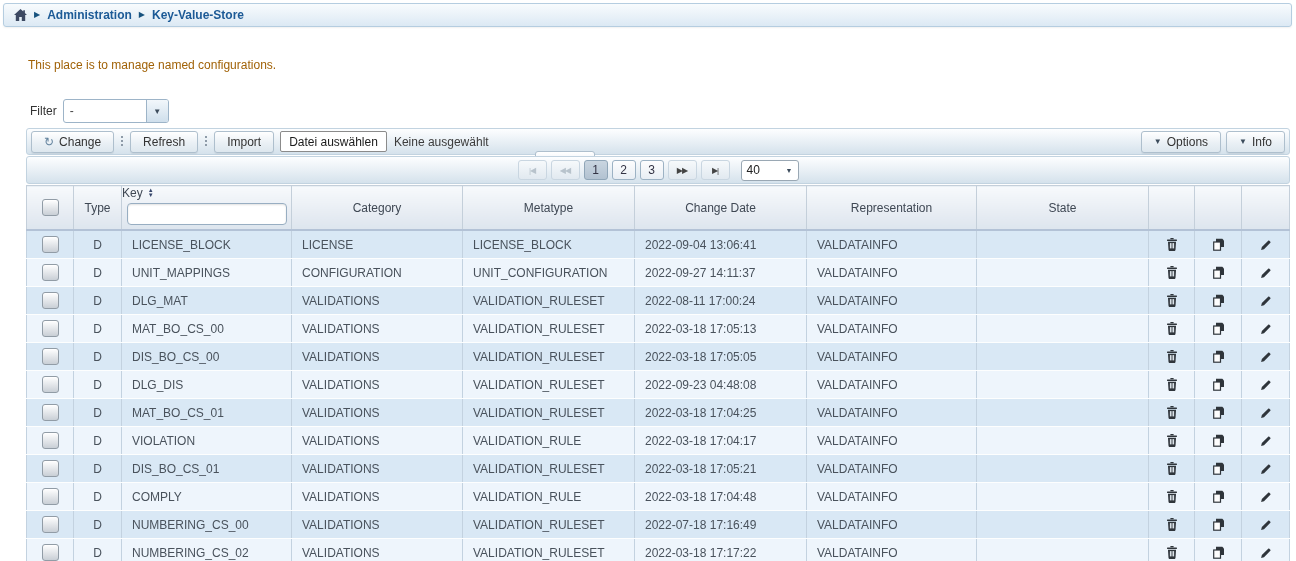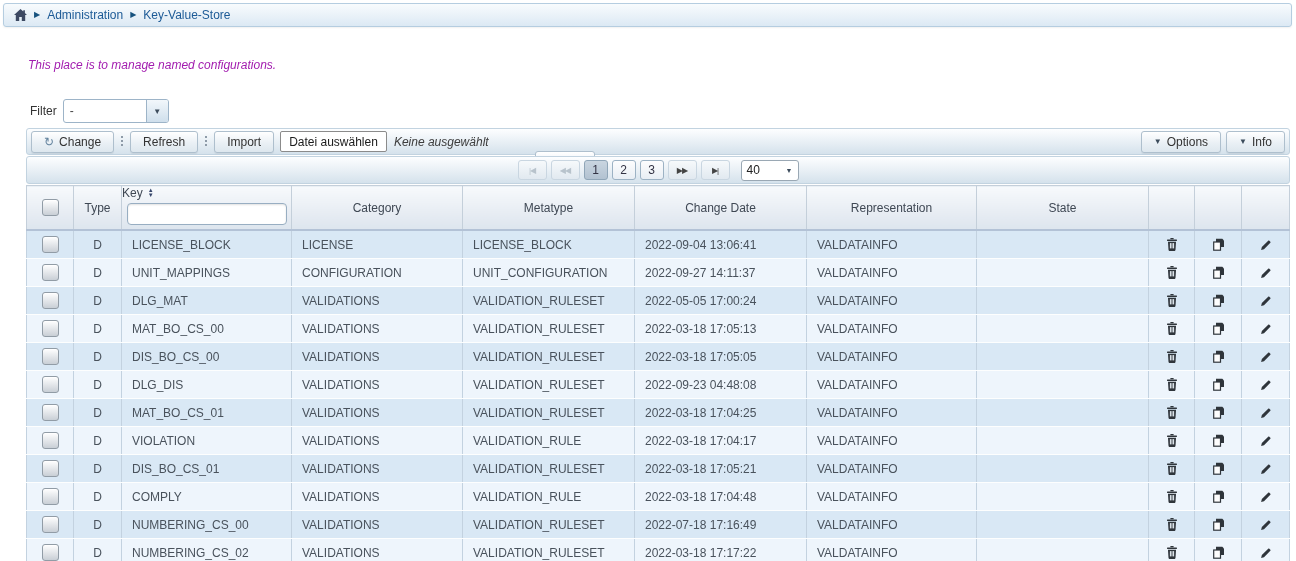--- a/index.html
+++ b/index.html
@@ -2,24 +2,24 @@
 <html><head>
 <meta charset="utf-8">
 <style>
   html,body{margin:0;padding:0;width:1296px;height:561px;overflow:hidden;background:#fff;
     font-family:"Liberation Sans",sans-serif;font-size:12px;color:#333;}
   .abs{position:absolute;}
   
   .crumbbar{top:3px;left:3px;right:4px;height:22px;display:flex;align-items:center;gap:7px;
     padding-left:9px;background:linear-gradient(#f8fbfd,#dce9f4);
     border:1px solid #b5cde0;border-radius:3px;box-shadow:0 1px 2px rgba(0,0,0,.06);}
-  .crumb{font-weight:normal;color:#1c5a96;cursor:pointer;}
+  .crumb{font-weight:bold;color:#1c5a96;cursor:pointer;}
   .crumb-sep{font-size:8px;color:#17527e;transform:translateY(-1px);}
   
-  .desc{top:58px;left:28px;color:#a21caf;font-style:italic;}
+  .desc{top:58px;left:28px;color:#a16207;}
   
   .filterrow{top:99px;left:30px;display:flex;align-items:center;gap:6px;}
   .filter-select{display:flex;width:104px;height:22px;border:1px solid #9db4c8;border-radius:3px;
     overflow:hidden;background:#fff;cursor:pointer;}
   .filter-select .val{flex:1;display:flex;align-items:center;padding-left:6px;color:#444;}
   .drop-btn{width:21px;display:flex;align-items:center;justify-content:center;
     background:linear-gradient(#f2f7fb,#cfdfec);border-left:1px solid #9db4c8;}
   .caret{font-size:8px;color:#3c4c5c;}
   
   .bar{left:26px;right:6px;background:linear-gradient(#fdfeff,#d5e2ec);
@@ -30,21 +30,21 @@
   .btn{display:inline-flex;align-items:center;justify-content:center;gap:5px;height:20px;
     padding:0 12px;background:linear-gradient(#ffffff,#eaf0f5 55%,#dde7ee);
     border:1px solid #aebfcd;border-radius:3px;color:#333;cursor:pointer;white-space:nowrap;
     box-shadow:0 1px 1px rgba(0,0,0,.07);}
   .refresh-glyph{color:#63839e;font-size:12px;}
   .grip{width:4px;height:13px;background-image:radial-gradient(#8e9ba8 42%,transparent 46%);
     background-size:4px 4px;background-repeat:repeat-y;cursor:col-resize;}
   .filebox{display:flex;align-items:center;gap:7px;}
   .file-btn{height:19px;padding:0 8px;background:#fff;border:1px solid #8b8b8b;border-radius:2px;
     color:#1b1b1b;display:flex;align-items:center;cursor:pointer;}
-  .file-status{color:#3c3c3c;font-style:italic;}
+  .file-status{color:#3c3c3c;}
   .delete-btn{margin-left:40px;margin-top:40px;}
   .right-group{margin-left:auto;display:flex;gap:5px;}
   
   .nav-btn{width:27px;height:18px;border:1px solid #c9d6e1;border-radius:3px;
     background:linear-gradient(#f6f9fb,#e1e9f0);display:flex;align-items:center;justify-content:center;
     font-size:8px;letter-spacing:-1px;color:#444;cursor:pointer;}
   .nav-btn.disabled{color:#b8c3cc;cursor:default;}
   .page-btn{min-width:18px;height:18px;padding:0 2px;border:1px solid #9cb2c4;border-radius:3px;
     background:linear-gradient(#fdfdfe,#e8eef4);display:flex;align-items:center;justify-content:center;
     color:#334;cursor:pointer;}
@@ -287,21 +287,21 @@
     </td>
   </tr>
         <tr class="odd">
     <td class="center">
       <div class="cb"></div>
     </td>
     <td class="center">D</td>
     <td>DLG_MAT</td>
     <td>VALIDATIONS</td>
     <td>VALIDATION_RULESET</td>
-    <td>2022-05-05 17:00:24</td>
+    <td>2022-08-11 17:00:24</td>
     <td>VALDATAINFO</td>
     <td></td>
     <td class="icon-cell">
       <span class="icon-btn">
         <svg width="12" height="13" viewBox="0 0 12 13">
           <g fill="#2f353b">
             <rect x="4.4" y="0" width="3.2" height="1.3"></rect>
             <rect x="1" y="1.5" width="10" height="1.4" rx="0.4"></rect>
             <path d="M2 3.7h8l-.5 8c-.05.75-.62 1.3-1.33 1.3H3.83c-.71 0-1.28-.55-1.33-1.3z"></path>
           </g>

